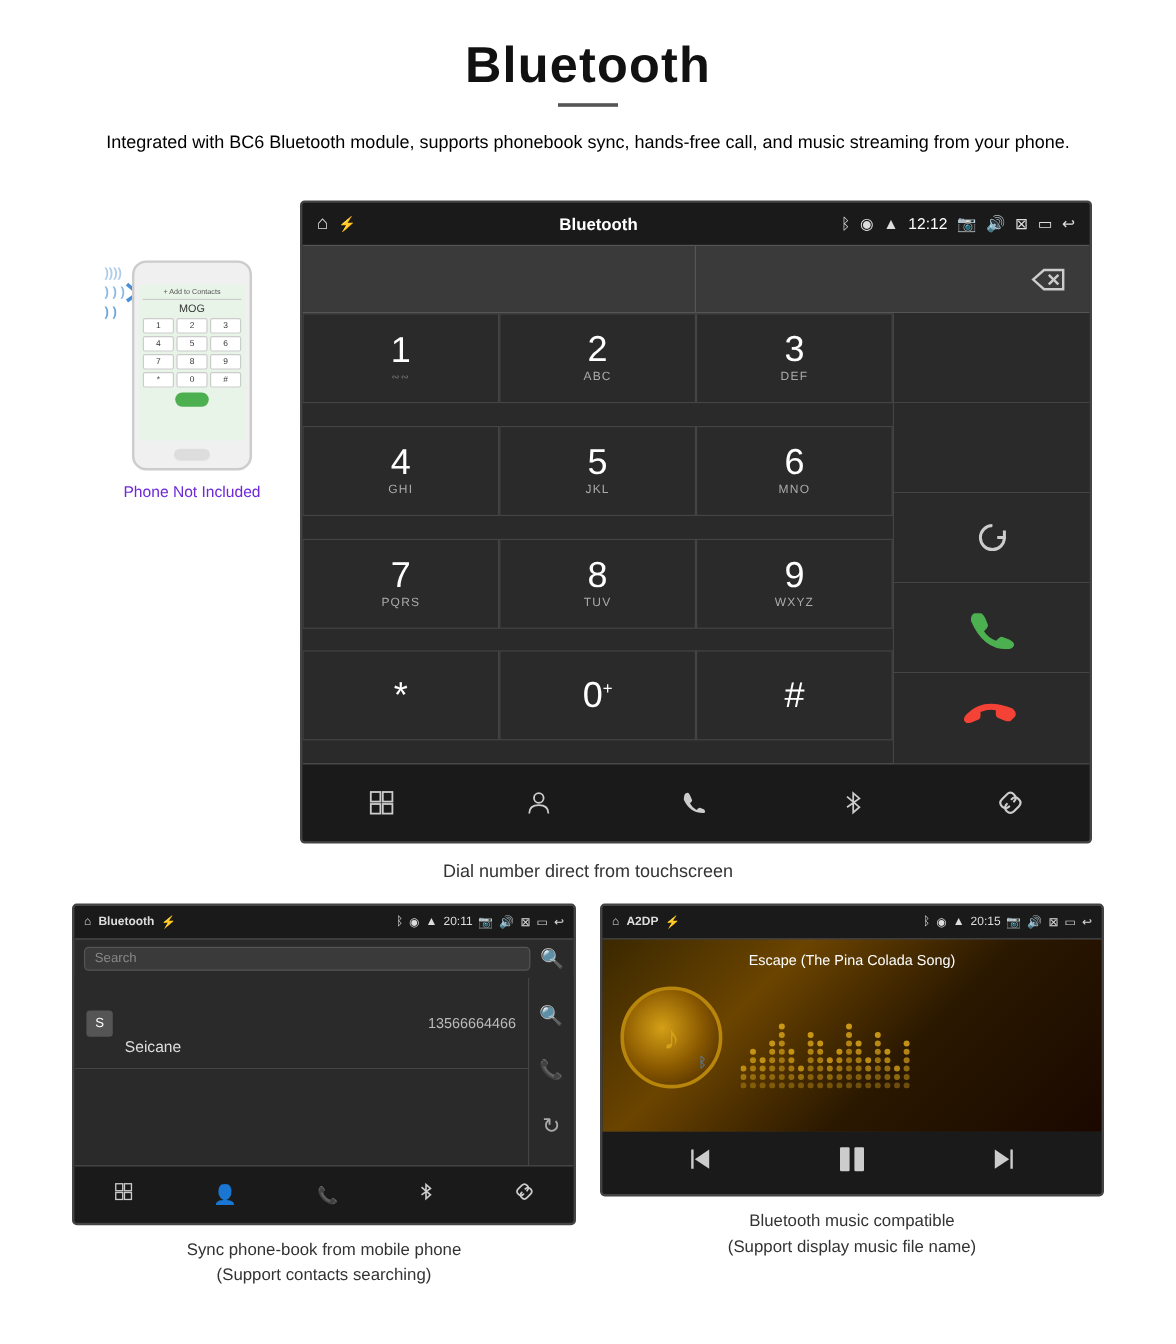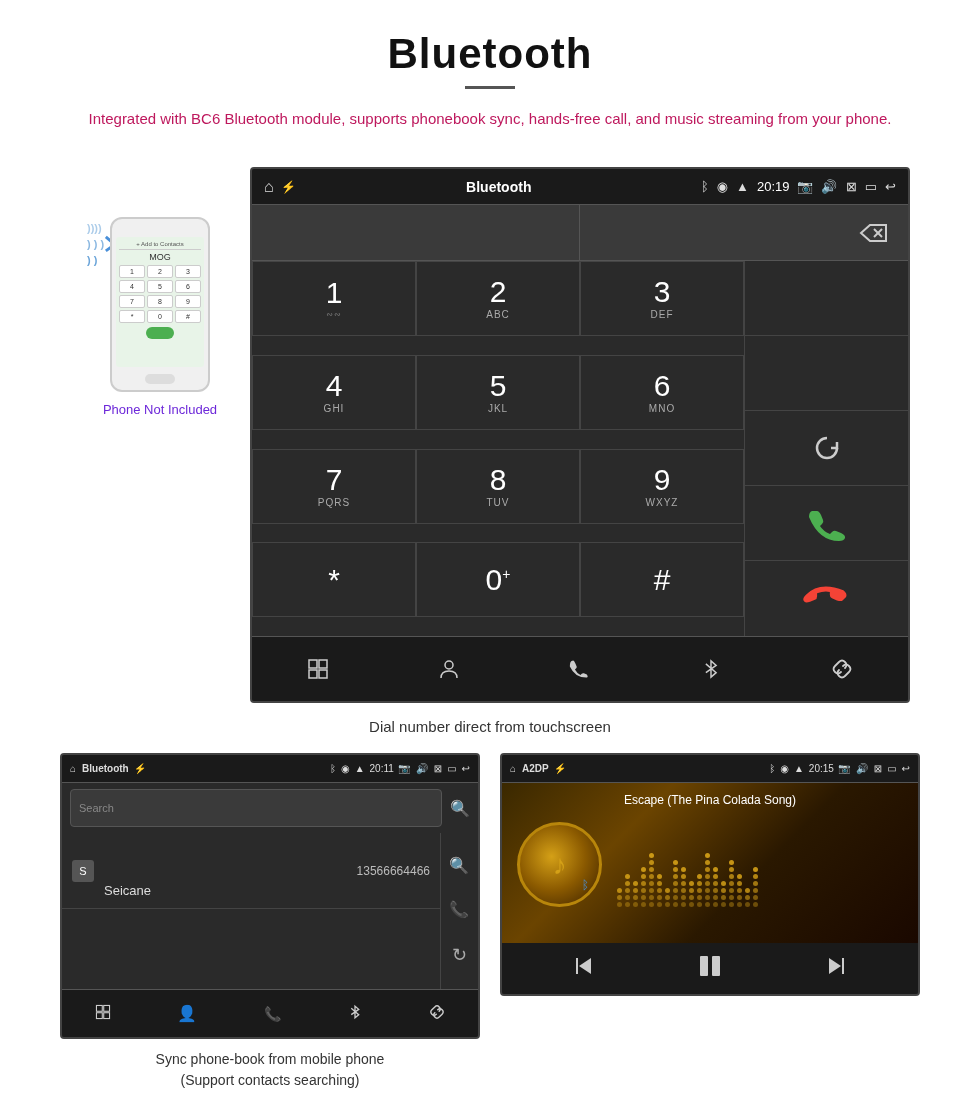--- a/index.html
+++ b/index.html
@@ -23,21 +23,21 @@
       letter-spacing: 1px;
     }
     .title-underline {
       width: 50px;
       height: 3px;
       background: #555;
       margin: 8px auto 18px;
     }
     .page-description {
       font-size: 15px;
-      color: #be185d;
+      color: #000000;
       line-height: 1.6;
       margin-bottom: 6px;
     }
     .page-specs {
       font-size: 14px;
       color: #e07020;
       font-weight: 500;
     }
 
     
@@ -511,21 +511,21 @@
     <div class="dial-statusbar">
       <div class="dial-statusbar-left">
         <span class="home-icon">⌂</span>
         <span style="font-size:12px;color:#ddd;">⚡</span>
       </div>
       <div class="dial-statusbar-center">Bluetooth</div>
       <div class="dial-statusbar-right">
         <span class="status-icon">ᛒ</span>
         <span class="status-icon">◉</span>
         <span class="status-icon">▲</span>
-        <span class="status-time">20:19</span>
+        <span class="status-time">12:12</span>
         <span class="status-icon">📷</span>
         <span class="status-icon">🔊</span>
         <span class="status-icon">⊠</span>
         <span class="status-icon">▭</span>
         <span class="status-icon">↩</span>
       </div>
     </div>
 
     <div class="dial-display">
       <div class="dial-number-display"></div>
@@ -670,21 +670,21 @@
           <span>20:11</span>
           <span>📷</span>
           <span>🔊</span>
           <span>⊠</span>
           <span>▭</span>
           <span>↩</span>
         </div>
       </div>
 
       <div class="pb-search-row">
-        <div style="flex:1; background:#3a3a3a; border:1px solid #555; border-radius:4px; height:38px; display:flex; align-items:center; padding:6px 8px; color:#888; font-size:11px;">
+        <div style="flex:1; background:#3a3a3a; border:1px solid #555; border-radius:4px; height:20px; display:flex; align-items:center; padding:6px 8px; color:#888; font-size:11px;">
           <span>Search</span>
         </div>
         <span style="font-size:16px;color:#aaa;margin-left:8px;cursor:pointer;">🔍</span>
       </div>
 
       <div style="position:relative; display:flex; align-items:stretch;">
         <div style="flex:1;">
           <div class="phonebook-contact">
             <div class="contact-letter">S</div>
             <div class="contact-name">Seicane</div>
@@ -916,15 +916,19 @@
           </svg>
         </div>
         <div class="music-ctrl-btn">
           <svg width="22" height="22" viewBox="0 0 22 22" fill="none">
             <line x1="18" y1="3" x2="18" y2="19" stroke="#ccc" stroke-width="2"></line>
             <polygon points="4,3 16,11 4,19" fill="#ccc"></polygon>
           </svg>
         </div>
       </div>
     </div>
+    <div class="bottom-caption">
+      <span>Bluetooth music compatible</span><br>
+      <span>(Support display music file name)</span>
+    </div>
   </div>
 
 </div>
 
 </body></html>

